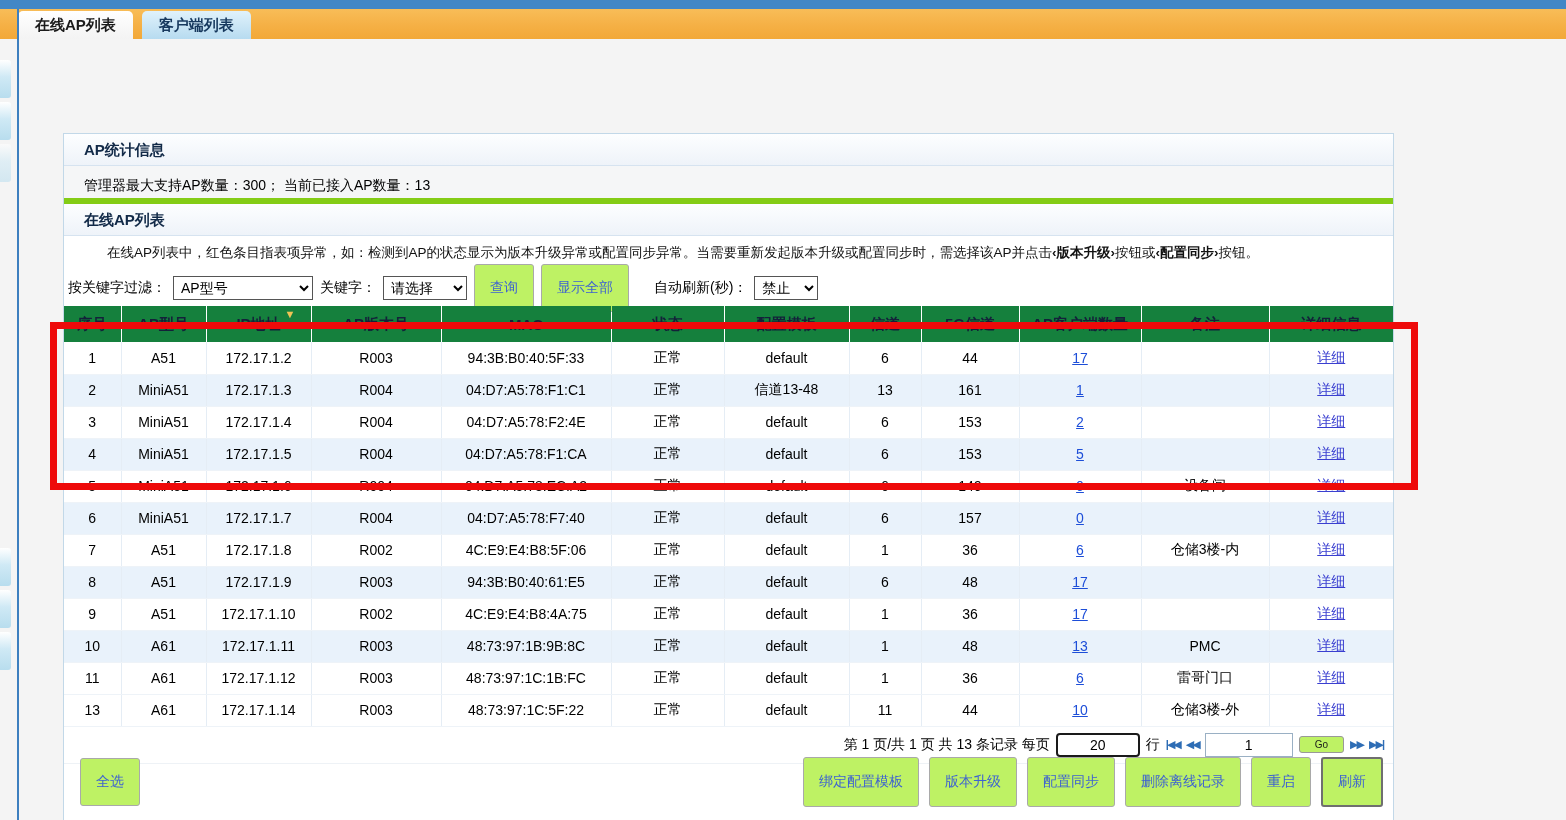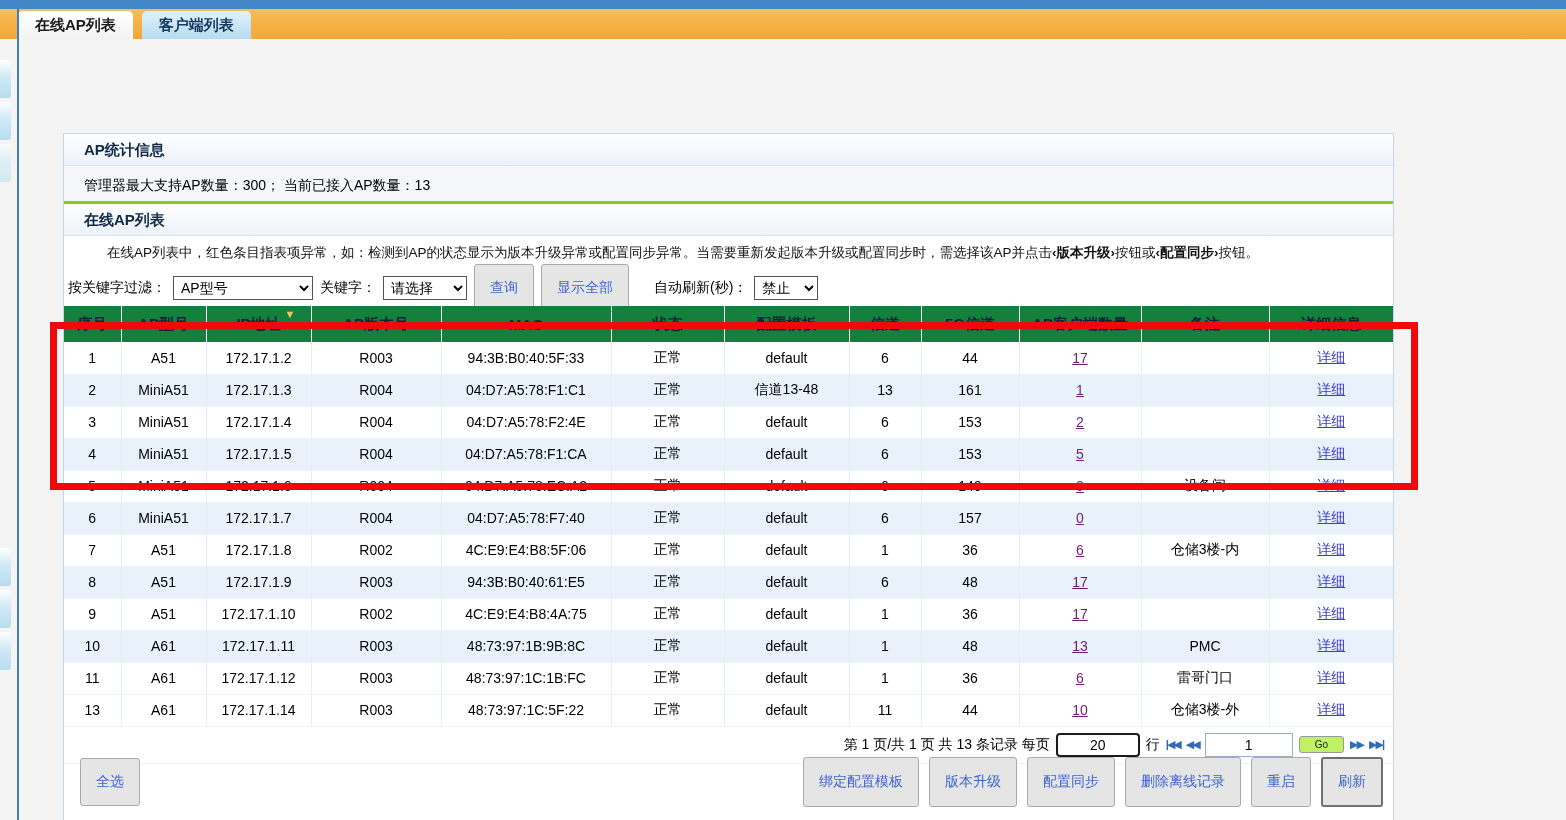--- a/index.html
+++ b/index.html
@@ -22,45 +22,45 @@
     background:linear-gradient(#ffffff, #cfe9f5 45%, #b8ddee); }
   .strip-frag.f1 { top:60px; } .strip-frag.f2 { top:102px; } .strip-frag.f3 { top:144px; opacity:.55; }
   .strip-frag.f4 { top:548px; } .strip-frag.f5 { top:590px; } .strip-frag.f6 { top:632px; }
 
   
   .panel { position:absolute; left:63px; top:88px; width:1331px; height:702px;
     background:#ffffff; border:1px solid #c2d8e8;margin-top:45px; }
   .section-header { height:32px; line-height:32px; padding:0 20px; font-size:15px; font-weight:bold;
     color:#122a48; background:linear-gradient(#fdfeff,#eef3f9); border-bottom:1px solid #d6e3f0; }
   .stats-row { height:38px; line-height:38px; padding:0 20px; font-size:14px; color:#000;
-    background:#f5f6f7; border-bottom:3px solid #84cc16; }
+    background:#f5f6f7; border-bottom:6px solid #84cc16; }
   .desc { height:34px; padding:8px 16px 0 16px; font-size:13.5px; color:#111; text-indent:2em;
     white-space:nowrap; overflow:hidden; }
   .desc b { font-weight:bold; }
 
   
   .filter-row { height:36px; display:flex; align-items:center; gap:7px; padding:0 6px 0 4px; font-size:14px; color:#000; }
   .filter-row select { font-size:14px; padding:2px 3px; border:1px solid #555; background:#fff;
     font-family:"Liberation Sans","DejaVu Sans",sans-serif; }
   .sel-field { width:140px; } .sel-keyword { width:84px; } .sel-refresh { width:64px; }
-  .btn { font-size:14px; color:#3e63d0; background:#e5e5e5; border:1px solid #a9a9a9;
+  .btn { font-size:14px; color:#3e63d0; background:#bef264; border:1px solid #a9a9a9;
     border-radius:3px; padding:14px 15px; cursor:pointer;
     font-family:"Liberation Sans","DejaVu Sans",sans-serif; }
 
   
   table.ap { width:100%; border-collapse:collapse; table-layout:fixed; }
   table.ap th { height:36px; background:#15803d; font-size:15px; font-weight:bold; color:#14213a;
     border-right:1px solid #ffffff; text-align:center; position:relative; }
   table.ap th:last-child { border-right:none; }
   table.ap td { height:32px; font-size:14px; color:#000; text-align:center;
     border-right:1px solid rgba(190,210,230,.40); border-bottom:1px solid #eef3f8; white-space:nowrap; overflow:hidden; }
   table.ap td:last-child { border-right:none; }
   tr.alt td { background:#e9f2fb; }
   td.c-idx { color:#1f3bd6; }
-  a.clients-link { color:#701a75; text-decoration:underline; cursor:pointer; }
+  a.clients-link { color:#1d4ed8; text-decoration:underline; cursor:pointer; }
   a.detail-link { color:#3a3fd0; text-decoration:underline; cursor:pointer; }
   .sort-icon { position:absolute; top:2px; margin-left:4px; color:#f0c355; font-size:11px; }
 
   
   .pager { height:36px; display:flex; align-items:center; justify-content:flex-end; gap:6px;
     padding:0 10px; font-size:14px; color:#000; }
   .pager .pp-input { width:84px; height:24px; text-align:center; font-size:14px;
     border:2px solid #1a1a1a; border-radius:4px; }
   .pager .pg-input { width:88px; height:24px; text-align:center; font-size:14px;
     border:1px solid #9ab0c4; }

